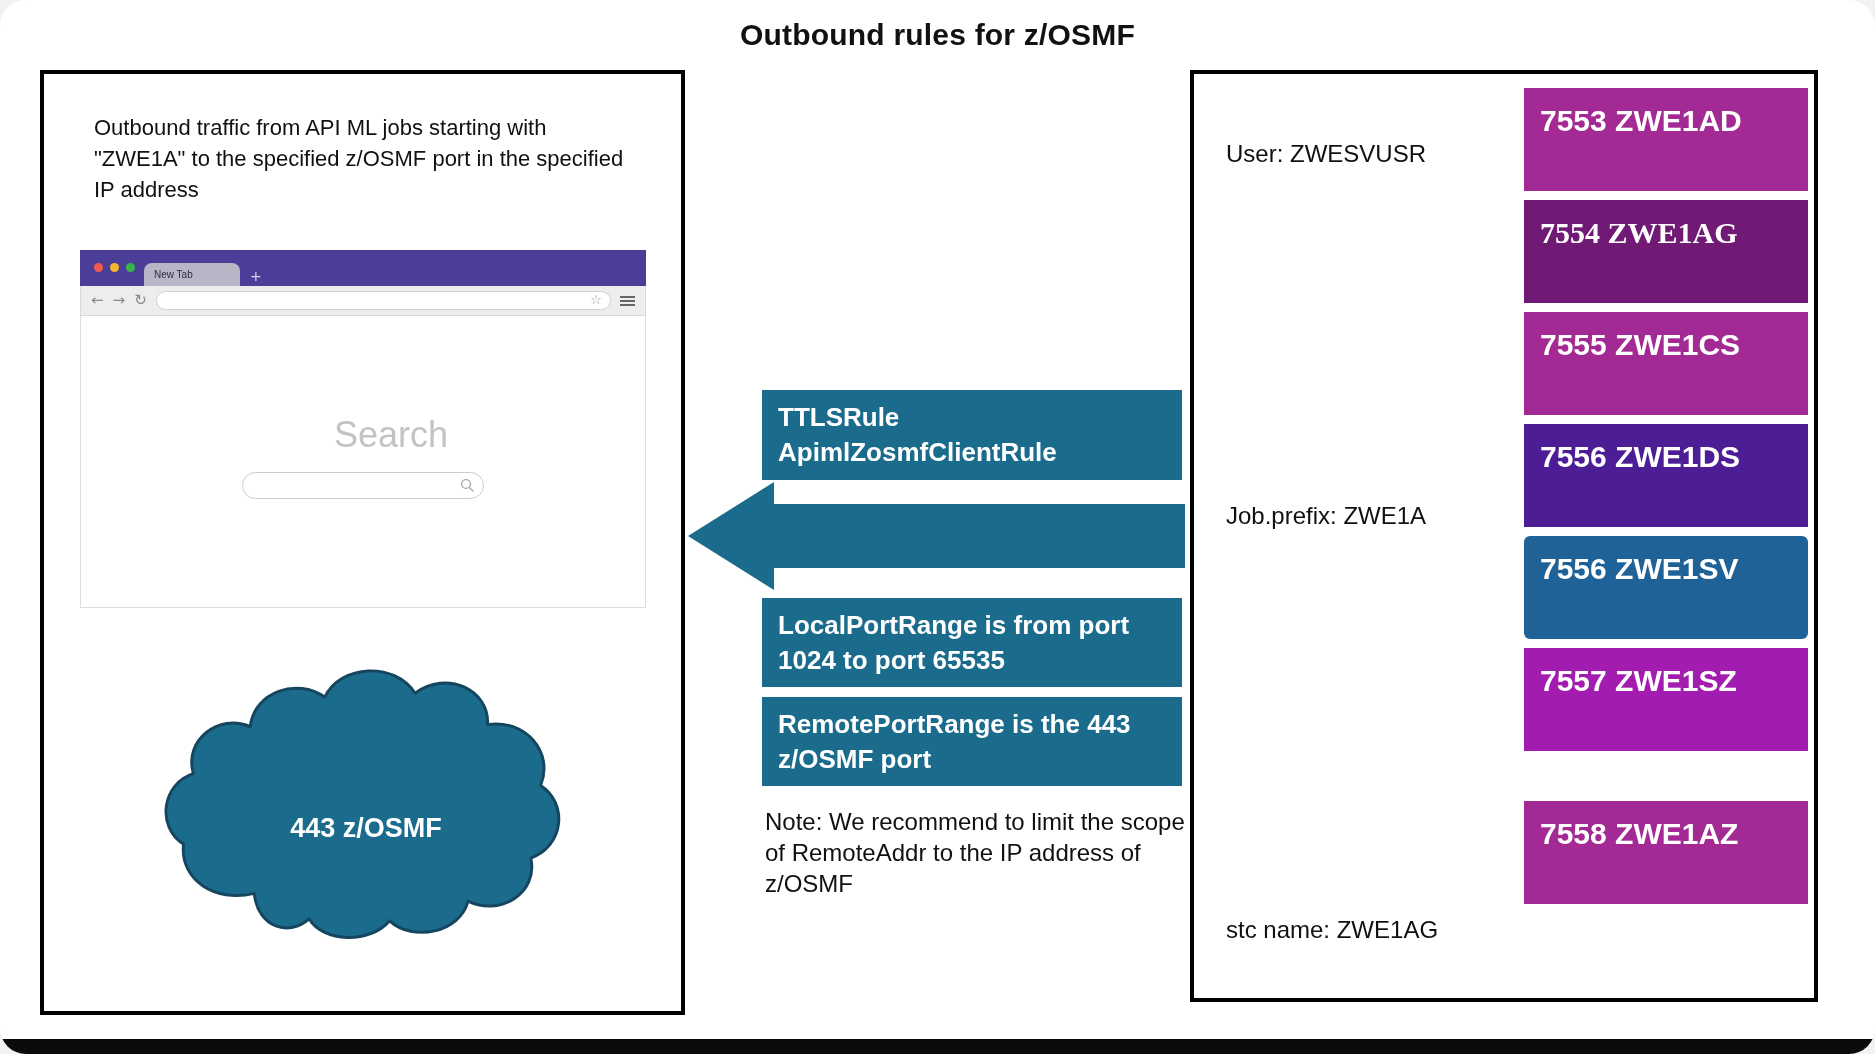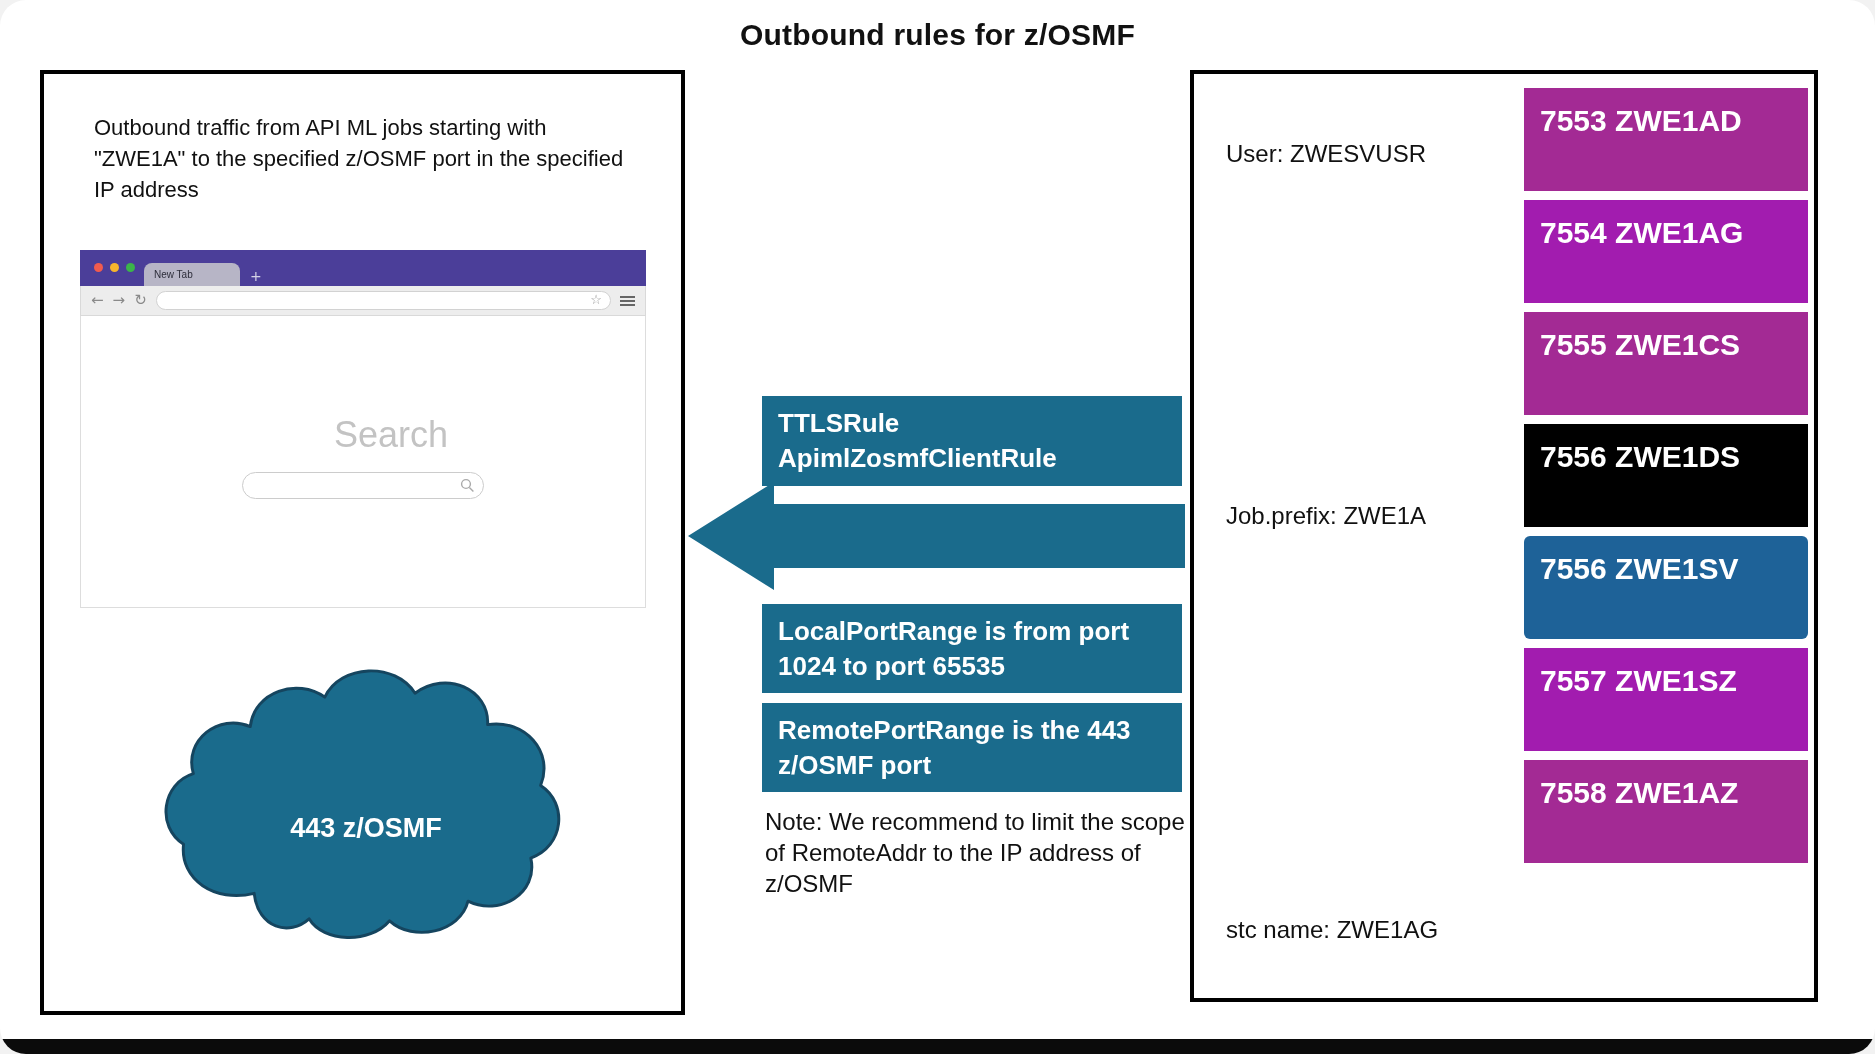--- a/index.html
+++ b/index.html
@@ -51,21 +51,21 @@
   .mag { position:absolute; right:8px; top:5px; }
 
   #cloud { position:absolute; left:116px; top:566px; width:412px; height:336px; }
   #cloud svg { width:100%; height:100%; }
   #cloud path { fill:var(--teal); stroke:#15455f; stroke-width:3; stroke-linejoin:round; }
   .cloud-label { position:absolute; left:0; right:0; top:56%; transform:translateY(-50%);
     text-align:center; color:#fff; font-weight:bold; font-size:27px; }
 
   
   .mid-box { position:absolute; left:762px; width:420px; background:var(--teal);
-    color:#fff; font-weight:bold; font-size:26px; line-height:1.33; padding:10px 16px;margin-top:6px; }
+    color:#fff; font-weight:bold; font-size:26px; line-height:1.33; padding:10px 16px; }
   #ttls-box   { top:390px; min-height:90px; white-space:pre-line; }
   #local-box  { top:598px; min-height:88px; }
   #remote-box { top:697px; min-height:88px; }
   #note { position:absolute; left:765px; top:806px; width:440px;
     font-size:24px; line-height:1.3; }
   #arrow { position:absolute; left:688px; top:478px; width:497px; height:116px; }
   #arrow polygon { fill:var(--teal); }
 
   
   .rp-label { position:absolute; left:32px; font-size:24px; }
@@ -156,35 +156,35 @@
   <div id="note">Note: We recommend to limit the scope of RemoteAddr to the IP address of z/OSMF</div>
 
   <div id="right-panel" class="panel">
     <div id="user-label" class="rp-label">User: ZWESVUSR</div>
     <div id="job-label" class="rp-label">Job.prefix: ZWE1A</div>
     <div id="stc-label" class="rp-label">stc name: ZWE1AG</div>
     <div id="port-stack">
         <div class="port-box" style="background: rgb(163, 42, 148);">
           <div>7553 ZWE1AD</div>
         </div>
-        <div class="port-box" style="background: #a21caf;">
+        <div class="port-box" style="background: #701a75; font-family: Liberation Serif, serif;">
           <div>7554 ZWE1AG</div>
         </div>
         <div class="port-box" style="background: rgb(163, 42, 148);">
           <div>7555 ZWE1CS</div>
         </div>
-        <div class="port-box" style="background: #000000;">
+        <div class="port-box" style="background: #4c1d95;">
           <div>7556 ZWE1DS</div>
         </div>
         <div class="port-box" style="background: rgb(30, 98, 152); border-radius: 6px;">
           <div>7556 ZWE1SV</div>
         </div>
         <div class="port-box" style="background: #a21caf;">
           <div>7557 ZWE1SZ</div>
         </div>
-        <div class="port-box" style="background: rgb(163, 42, 148);">
+        <div class="port-box" style="background: rgb(163, 42, 148); margin-top: 41px;">
           <div>7558 ZWE1AZ</div>
         </div>
       </div>
   </div>
 
   <div id="bottom-bar"></div>
 </div>
 
 </body></html>

